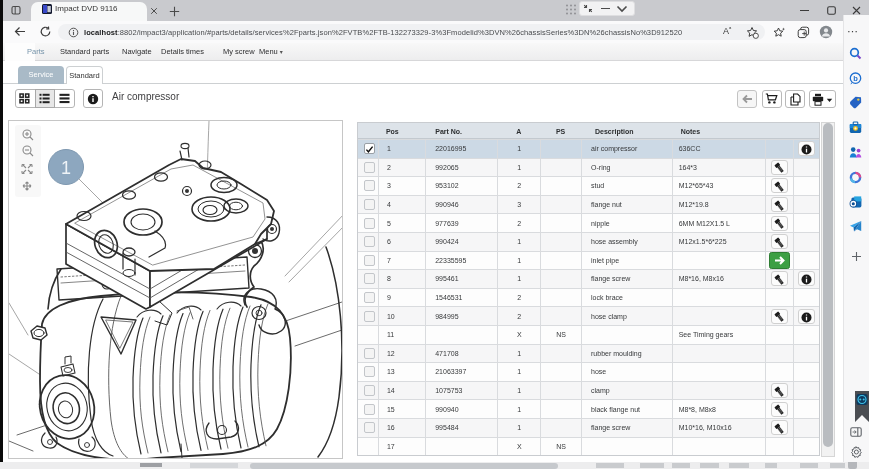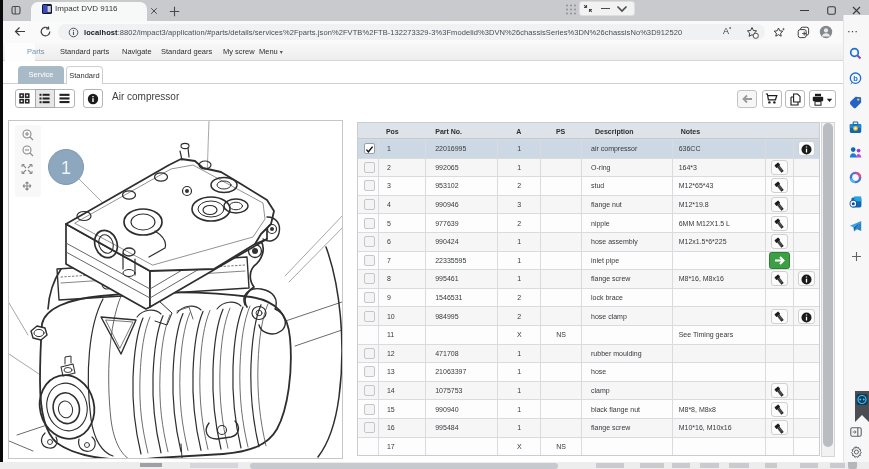--- a/index.html
+++ b/index.html
@@ -95,21 +95,21 @@
     <path d="M2.8 11.6 C3.4 8.9 5 8.2 7 8.2 C9 8.2 10.6 8.9 11.2 11.6 Z" fill="#e9eaec"></path>
   </svg>
   <div class="abs" style="left:847px;top:25px;font-size:11px;color:#3d3d3d;z-index:6;">⋯</div>
 
   <div class="abs" style="left:3px;top:42.5px;width:840px;height:18.5px;background:linear-gradient(#f8f8f8,#ededee);border-bottom:1px solid #d7d7d9;"></div>
   <div class="abs" style="left:5px;top:42.5px;width:30px;height:18.5px;background:#fdfdfd;"></div>
   <div class="abs" style="left:16px;top:47px;width:843px;height:9px;font-size:7.5px;color:#2e2e30;">
     <span class="abs" style="left:11px;color:#7694aa;">Parts</span>
     <span class="abs" style="left:44px;">Standard parts</span>
     <span class="abs" style="left:106px;">Navigate</span>
-    <span class="abs" style="left:145px;">Standard gears</span>
+    <span class="abs" style="left:145px;">Details times</span>
     <span class="abs" style="left:207px;">My screw</span>
     <span class="abs" style="left:243px;">Menu <span style="font-size:6px;color:#555;">▾</span></span>
   </div>
 
   <div class="abs" style="left:3px;top:61px;width:840px;height:23px;background:#fff;"></div>
   <div class="abs" style="left:3px;top:83px;width:840px;height:1px;background:#cdd0d2;"></div>
   <div class="abs" style="left:18px;top:66px;width:46px;height:18px;background:#a9bac7;border-radius:4px 4px 0 0;color:#fff;font-size:7.5px;text-align:center;line-height:18px;">Service</div>
   <div class="abs" style="left:66px;top:66px;width:37px;height:18.5px;background:#fff;border:1px solid #cdd0d2;border-bottom:none;border-radius:4px 4px 0 0;color:#333;font-size:7.5px;text-align:center;line-height:17px;">Standard</div>
 
   <div class="abs" style="left:3px;top:84px;width:840px;height:36px;background:#fff;"></div>

